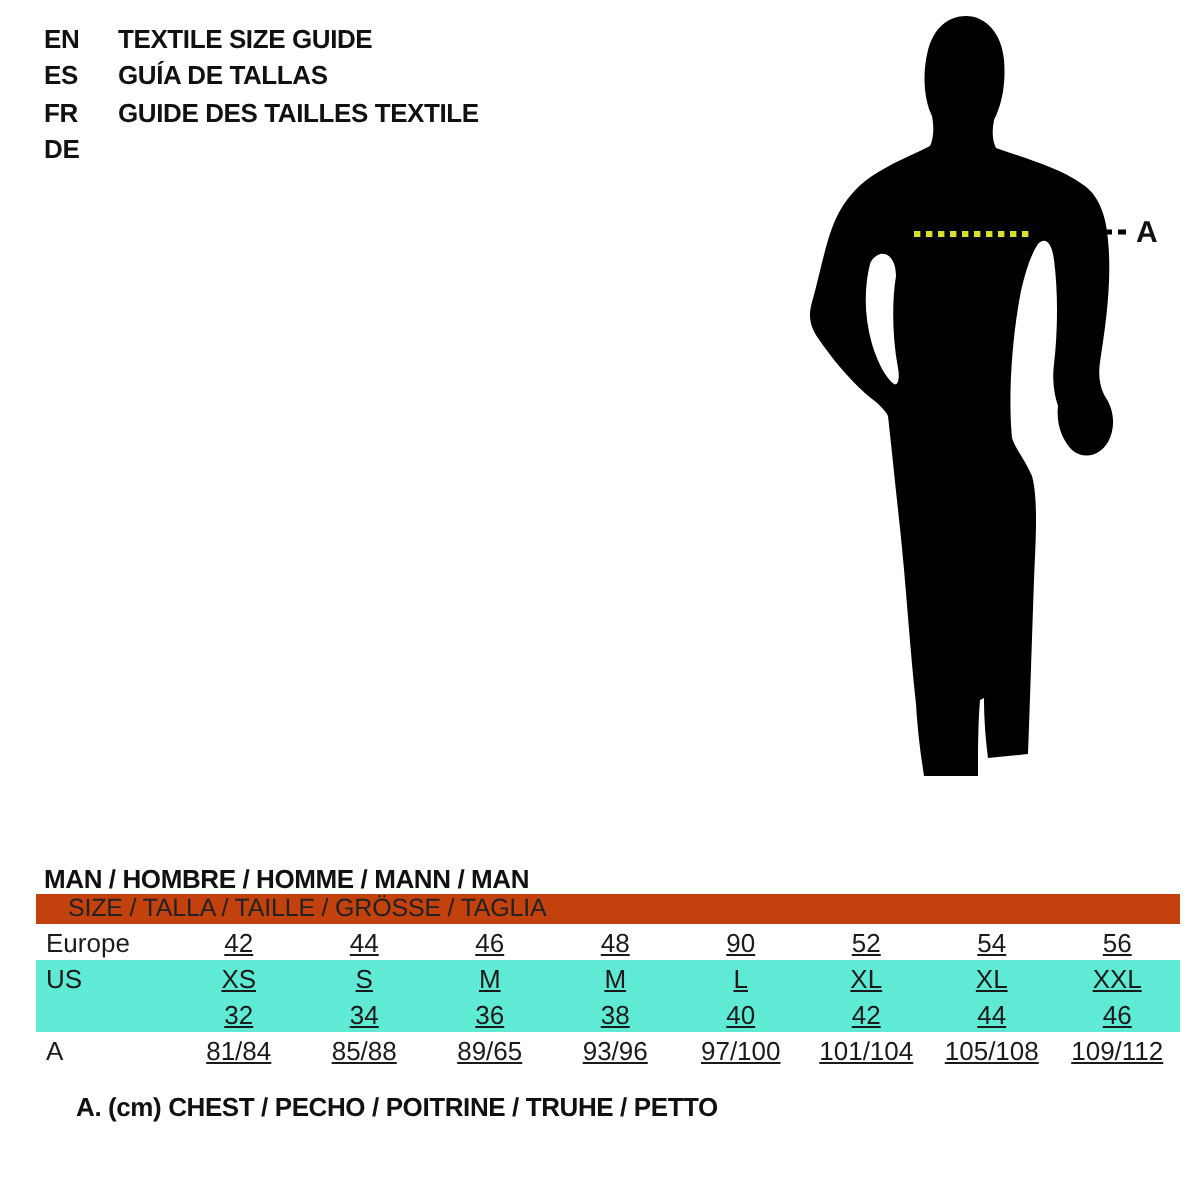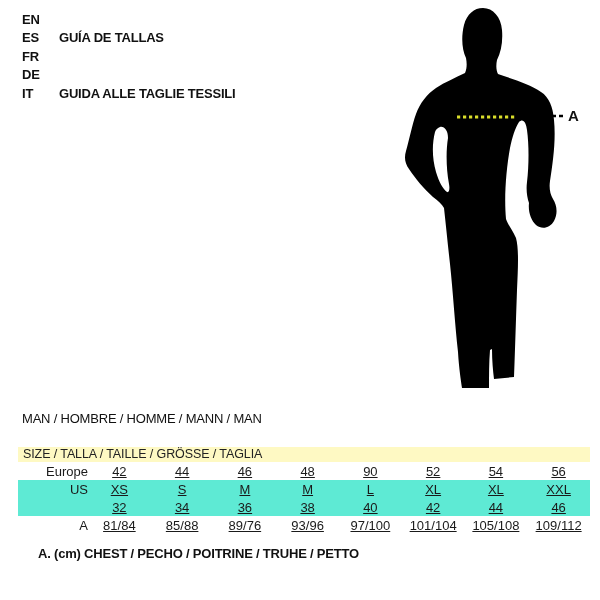--- a/index.html
+++ b/index.html
@@ -12,56 +12,54 @@
   .lang-row{display:flex;height:18.5px;align-items:center;
     font-weight:bold;font-size:13px;letter-spacing:-0.2px;white-space:nowrap;}
   .lang-code{width:37px;flex:0 0 37px;}
   
   .categories{position:absolute;left:22px;top:108px;
     font-weight:bold;font-size:13px;letter-spacing:-0.2px;line-height:22px;white-space:nowrap;}
   
   .figure-svg{position:absolute;left:400px;top:5px;width:180px;height:390px;}
   .figure-svg text{font-family:"Liberation Sans", sans-serif;font-weight:600;font-size:15px;fill:#111;}
   
-  .section-title{position:absolute;left:22px;top:411px;
-    font-weight:normal;font-size:13px;letter-spacing:-0.2px;white-space:nowrap;}
+  .section-title{position:absolute;left:22px;top:432px;
+    font-weight:bold;font-size:13px;letter-spacing:-0.2px;white-space:nowrap;}
   
   .size-table{position:absolute;left:18px;top:447px;width:572px;font-size:13px;color:#1a1a1a;}
-  .thead{background:#fef9c3;height:15px;line-height:15px;padding-left:5px;
+  .thead{background:#c2410c;height:15px;line-height:15px;padding-left:16px;
     font-size:12.5px;color:#222;letter-spacing:-0.1px;}
   .trow{display:grid;grid-template-columns:70px repeat(8,1fr);height:18px;align-items:center;}
   .trow.shaded{background:#5eead4;}
-  .trow .lbl{padding-left:5px;text-align:right;}
+  .trow .lbl{padding-left:5px;text-align:left;}
   .trow .val{text-align:center;text-decoration:underline;}
   
   .footnote{position:absolute;left:38px;top:546px;
     font-weight:bold;font-size:13px;letter-spacing:-0.2px;white-space:nowrap;}
 </style>
 </head>
 <body>
 
 <div class="canvas">
 
   <div class="lang-block">
     <div class="lang-row">
       <span class="lang-code">EN</span>
+      <span class="lang-label">TEXTILE SIZE GUIDE</span>
     </div>
     <div class="lang-row">
       <span class="lang-code">ES</span>
       <span class="lang-label">GUÍA DE TALLAS</span>
     </div>
     <div class="lang-row">
       <span class="lang-code">FR</span>
+      <span class="lang-label">GUIDE DES TAILLES TEXTILE</span>
     </div>
     <div class="lang-row">
       <span class="lang-code">DE</span>
-    </div>
-    <div class="lang-row">
-      <span class="lang-code">IT</span>
-      <span class="lang-label">GUIDA ALLE TAGLIE TESSILI</span>
     </div>
   </div>
 
 
   <svg class="figure-svg" viewBox="400 5 180 390" xmlns="http://www.w3.org/2000/svg">
     <path fill="#000000" fill-rule="evenodd" d="
       M483,8
       C474,8 467,14 464,25
       C461,37 462,50 466,58
       C467,63 467,69 465,73
@@ -149,21 +147,21 @@
       <span class="val">40</span>
       <span class="val">42</span>
       <span class="val">44</span>
       <span class="val">46</span>
     </div>
 
     <div class="trow">
       <span class="lbl">A</span>
       <span class="val">81/84</span>
       <span class="val">85/88</span>
-      <span class="val">89/76</span>
+      <span class="val">89/65</span>
       <span class="val">93/96</span>
       <span class="val">97/100</span>
       <span class="val">101/104</span>
       <span class="val">105/108</span>
       <span class="val">109/112</span>
     </div>
   </div>
 
   <div class="footnote">A. (cm) CHEST / PECHO / POITRINE / TRUHE / PETTO</div>
 

